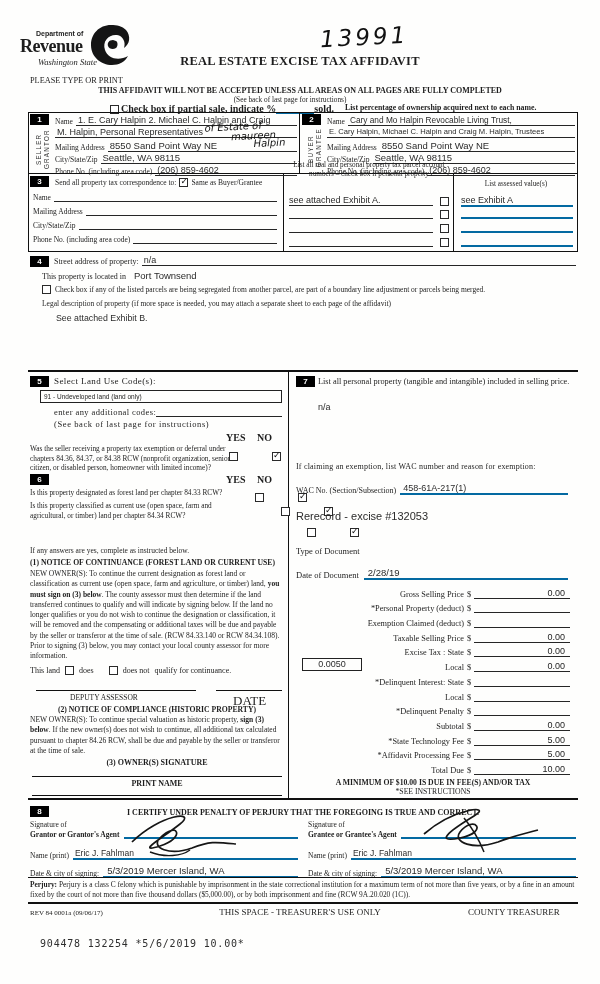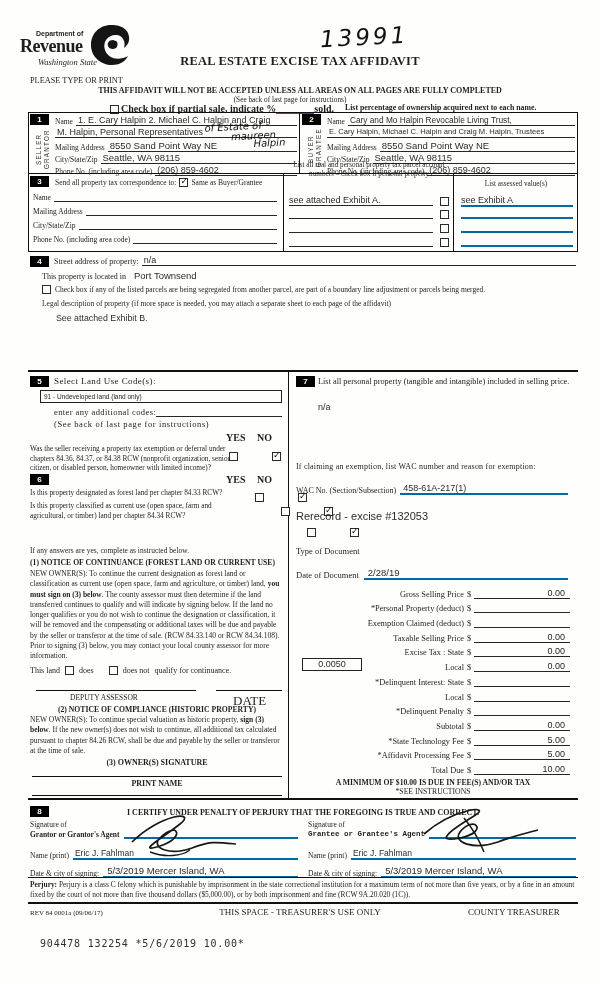--- a/index.html
+++ b/index.html
@@ -378,21 +378,21 @@
       </div>
       <div class="abs" style="left:0;top:45px;width:268px;display:flex;align-items:flex-end;">
         <span class="sig-label" style="padding-right:4px;">Date &amp; city of signing:</span>
         <span class="ul val" style="flex:1;font-size:9.5px;padding-left:4px;"><span>5/3/2019 Mercer Island, WA</span></span>
       </div>
     </div>
 
     <div class="abs" style="left:280px;top:20px;width:268px;height:56px;">
       <div class="abs sig-label" style="left:0;top:0;">Signature of</div>
       <div class="abs" style="left:0;top:9px;width:268px;display:flex;align-items:flex-end;">
-        <span class="b sig-label" style="padding-right:4px;font-family:Liberation Mono, monospace;">Grantee or Grantee's Agent</span>
+        <span class="b sig-label" style="padding-right:4px;">Grantee or Grantee's Agent</span>
         <span class="ul" style="flex:1;height:10px;"></span>
       </div>
       <svg class="abs" style="left:96px;top:-16px;" width="150" height="52" viewBox="0 0 150 52">
         <path d="M20 30 C 50 4, 90 0, 70 12 C 52 23, 26 40, 56 34 C 86 28, 70 10, 56 28 C 48 39, 70 46, 94 38 C 112 31, 120 30, 134 26" stroke="#161616" fill="none" stroke-width="1.7"></path>
         <path d="M60 14 C 70 26, 76 38, 80 48" stroke="#161616" fill="none" stroke-width="1.5"></path>
       </svg>
       <div class="abs" style="left:0;top:28px;width:268px;display:flex;align-items:flex-end;">
         <span class="sig-label" style="padding-right:4px;">Name (print)</span>
         <span class="ul val" style="flex:1;font-size:8.5px;padding-left:2px;"><span>Eric J. Fahlman</span></span>
       </div>

